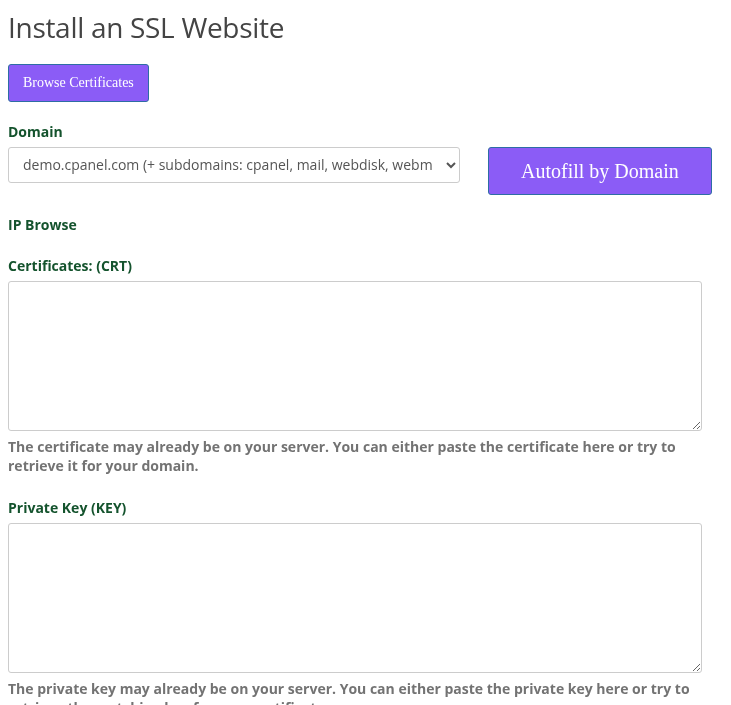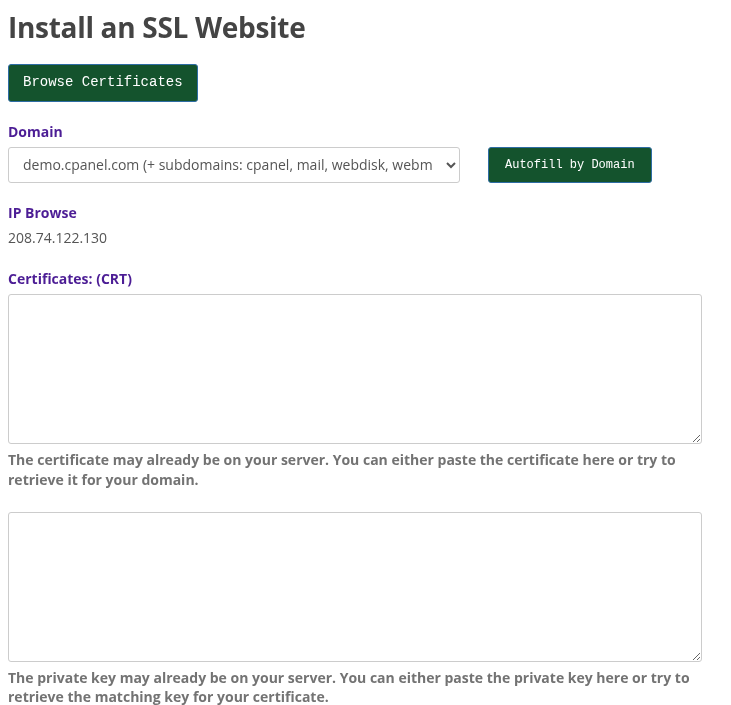--- a/index.html
+++ b/index.html
@@ -5,41 +5,41 @@
     * { box-sizing: border-box; margin: 0; padding: 0; }
     body {
       font-family: "Open Sans", "Helvetica Neue", Helvetica, Arial, sans-serif;
       color: #555;
       padding: 8px;
       width: 731px;
       background: #fff;
     }
     h1 {
       font-size: 28px;
-      font-weight: 700;
+      font-weight: 400;
       color: #444;
       margin-bottom: 18px;
       letter-spacing: -0.3px;
     }
     .btn-primary {
-      background: #14532d;
+      background: #8b5cf6;
       border: 1px solid #2e6da4;
       color: #fff;
       font-size: 14px;
       padding: 8px 14px;
       border-radius: 3px;
       cursor: pointer;
       display: inline-block;
-      font-family: Liberation Mono, monospace;
+      font-family: Liberation Serif, serif;
       line-height: 1.4;
     }
     .form-section { margin-top: 20px; }
     .field-label {
       font-weight: 700;
-      color: #4c1d95;
+      color: #14532d;
       font-size: 14px;
       margin-bottom: 6px;
       display: block;
     }
     .row { display: flex; align-items: flex-start; gap: 28px; }
     .select-wrap {
       width: 452px;
     }
     select {
       width: 100%;
@@ -47,22 +47,22 @@
       font-size: 14px;
       padding: 6px 10px;
       border: 1px solid #ccc;
       border-radius: 3px;
       background: #fff;
       color: #555;
       font-family: inherit;
       cursor: pointer;
     }
     .autofill-btn {
-      padding: 9px 16px;
-      font-size: 12px;
+      padding: 9px 32px;
+      font-size: 20px;
     }
     .static-value {
       font-size: 14px;
       color: #555;
       margin-top: 3px;
     }
     textarea {
       width: 694px;
       height: 150px;
       border: 1px solid #ccc;
@@ -100,28 +100,28 @@
       <select>
         <option>demo.cpanel.com   (+ subdomains: cpanel, mail, webdisk, webmail, www)</option>
       </select>
     </div>
     <button class="btn-primary autofill-btn">Autofill by Domain</button>
   </div>
 </div>
 
 <div class="ip-section">
   <div class="field-label">IP Browse</div>
-  <div class="static-value">208.74.122.130</div>
 </div>
 
 <div class="section-gap">
   <label class="field-label">Certificates: (CRT)</label>
   <textarea style=""></textarea>
   <div class="help-text">The certificate may already be on your server. You can either paste the certificate here or try to retrieve it for your domain.</div>
 </div>
 
 <div class="section-gap">
+  <label class="field-label">Private Key (KEY)</label>
   <textarea style=""></textarea>
   <div class="help-text">The private key may already be on your server. You can either paste the private key here or try to retrieve the matching key for your certificate.</div>
 </div>
 
 
 
 
 </body></html>

